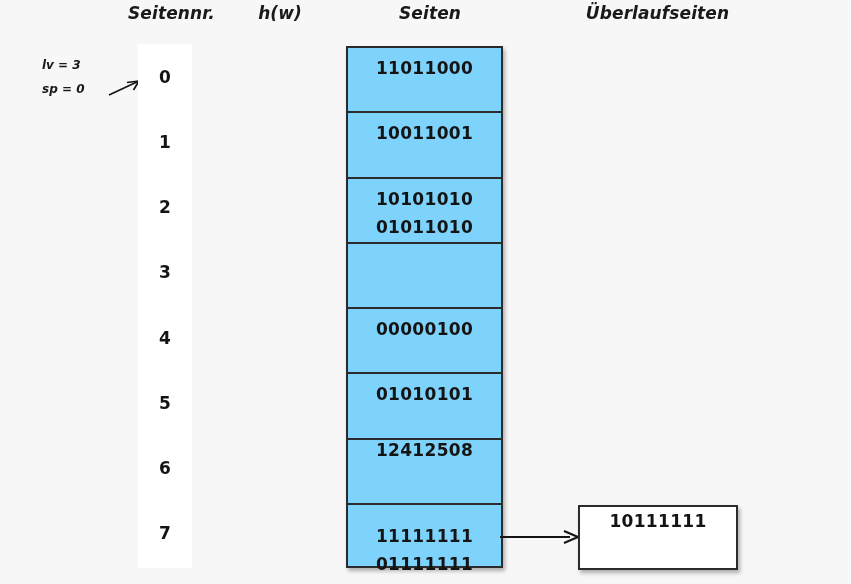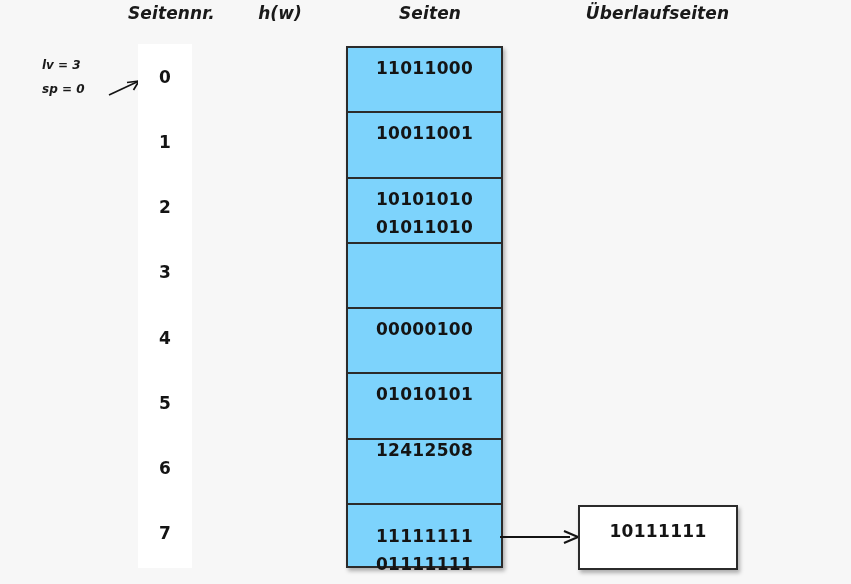--- a/index.html
+++ b/index.html
@@ -120,21 +120,21 @@
     top: 505px;
     width: 160px;
     height: 65px;
     background: #ffffff;
     border: 2px solid #2b2b2b;
     box-sizing: border-box;
     box-shadow: 2px 3px 4px rgba(0,0,0,0.30);
     display: flex;
     align-items: flex-start;
     justify-content: center;
-    padding-top: 10px;
+    padding-top: 0;
   }
   #overflow-box .rec {
     font-size: 17px;
     font-weight: 600;
     color: #141414;
     line-height: 28px;
     letter-spacing: 0.3px;
   }
 
   #overflow-arrow {

